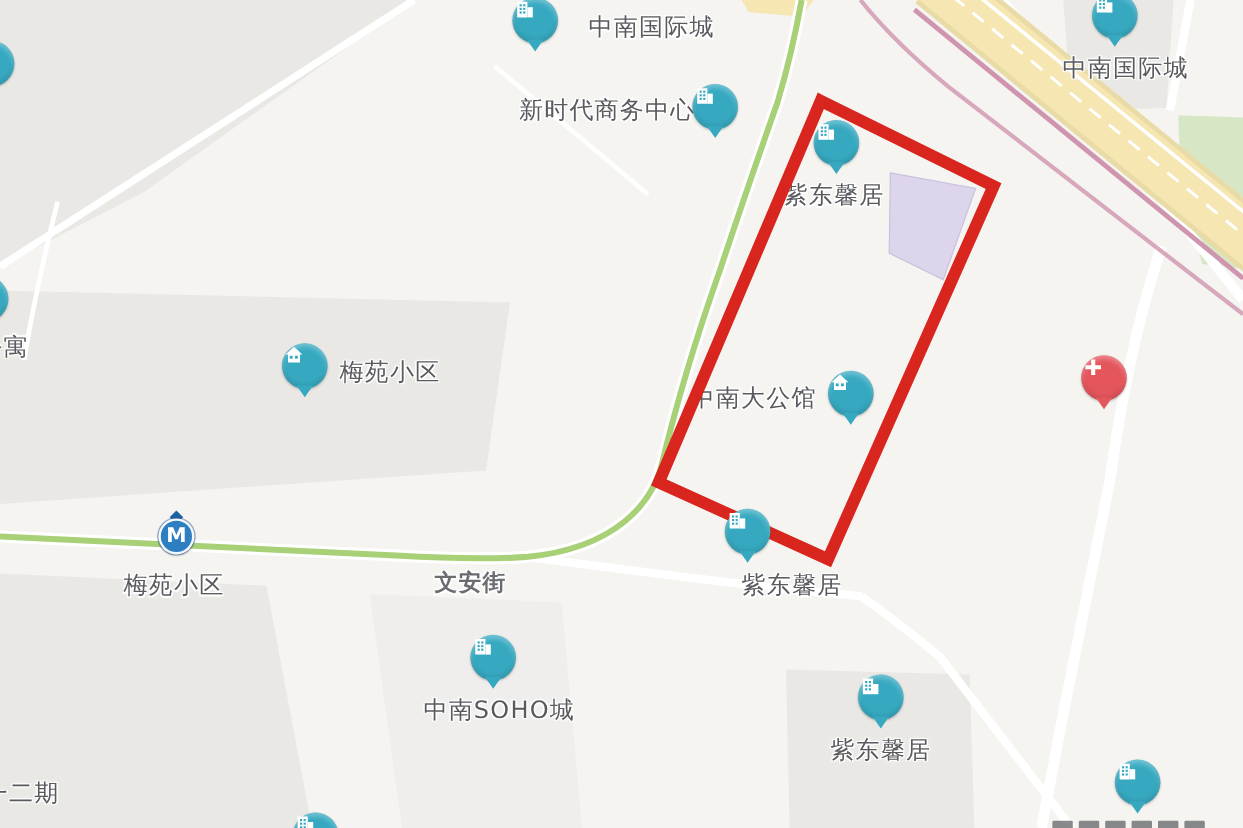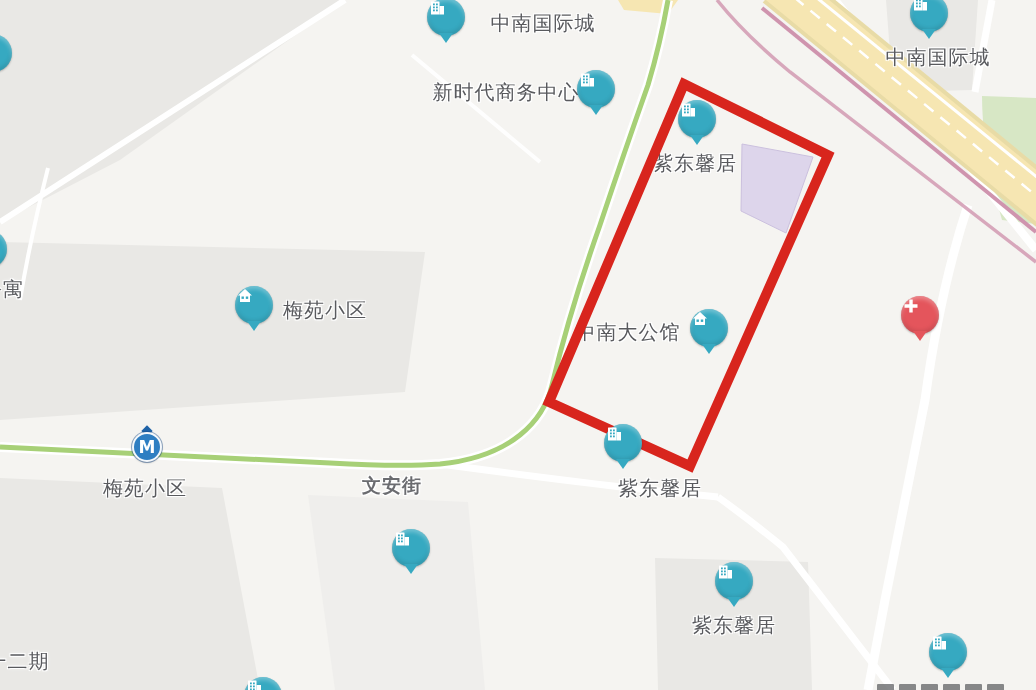--- a/index.html
+++ b/index.html
@@ -95,20 +95,21 @@
   </svg>
 
   <div id="labels">
       <div class="poi-label" style="left: 543px; top: 23px;">中南国际城</div>
       <div class="poi-label" style="left: 506px; top: 92px;">新时代商务中心</div>
       <div class="poi-label" style="left: 695px; top: 163px;">紫东馨居</div>
       <div class="poi-label" style="left: 938px; top: 57px;">中南国际城</div>
       <div class="poi-label" style="left: 325px; top: 310px;">梅苑小区</div>
       <div class="poi-label" style="left: 628px; top: 332px;">中南大公馆</div>
       <div class="poi-label" style="left: 626px; top: 488px; margin-left: 34px;">紫东馨居</div>
+      <div class="poi-label" style="left: 416px; top: 592px;">中南SOHO城</div>
       <div class="poi-label" style="left: 734px; top: 625px;">紫东馨居</div>
       <div class="poi-label" style="left: 145px; top: 488px;">梅苑小区</div>
       <div class="poi-label street" style="left: 392px; top: 486px;">文安街</div>
       <div class="poi-label" style="left: 3px; top: 289px;">公寓</div>
       <div class="poi-label" style="left: 18px; top: 661px;">一二期</div>
       <div class="glyph-frag" style="left: 877px; top: 684px;"></div>
       <div class="glyph-frag" style="left: 899px; top: 684px;"></div>
       <div class="glyph-frag" style="left: 921px; top: 684px;"></div>
       <div class="glyph-frag" style="left: 943px; top: 684px;"></div>
       <div class="glyph-frag" style="left: 965px; top: 684px;"></div>

